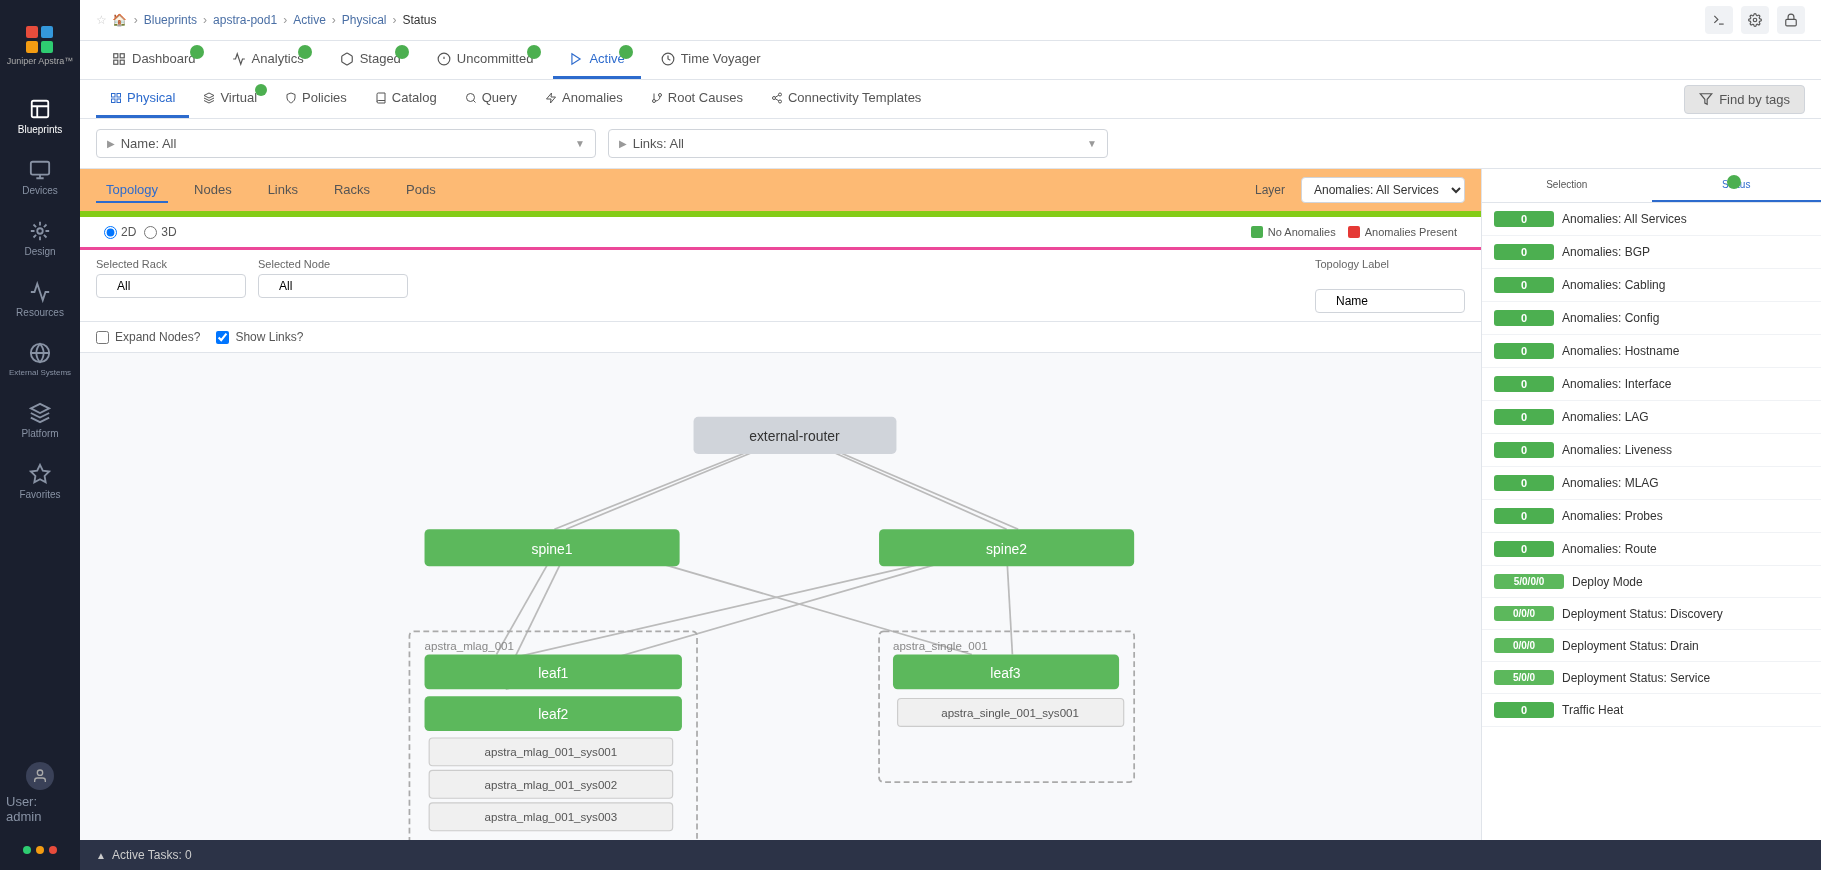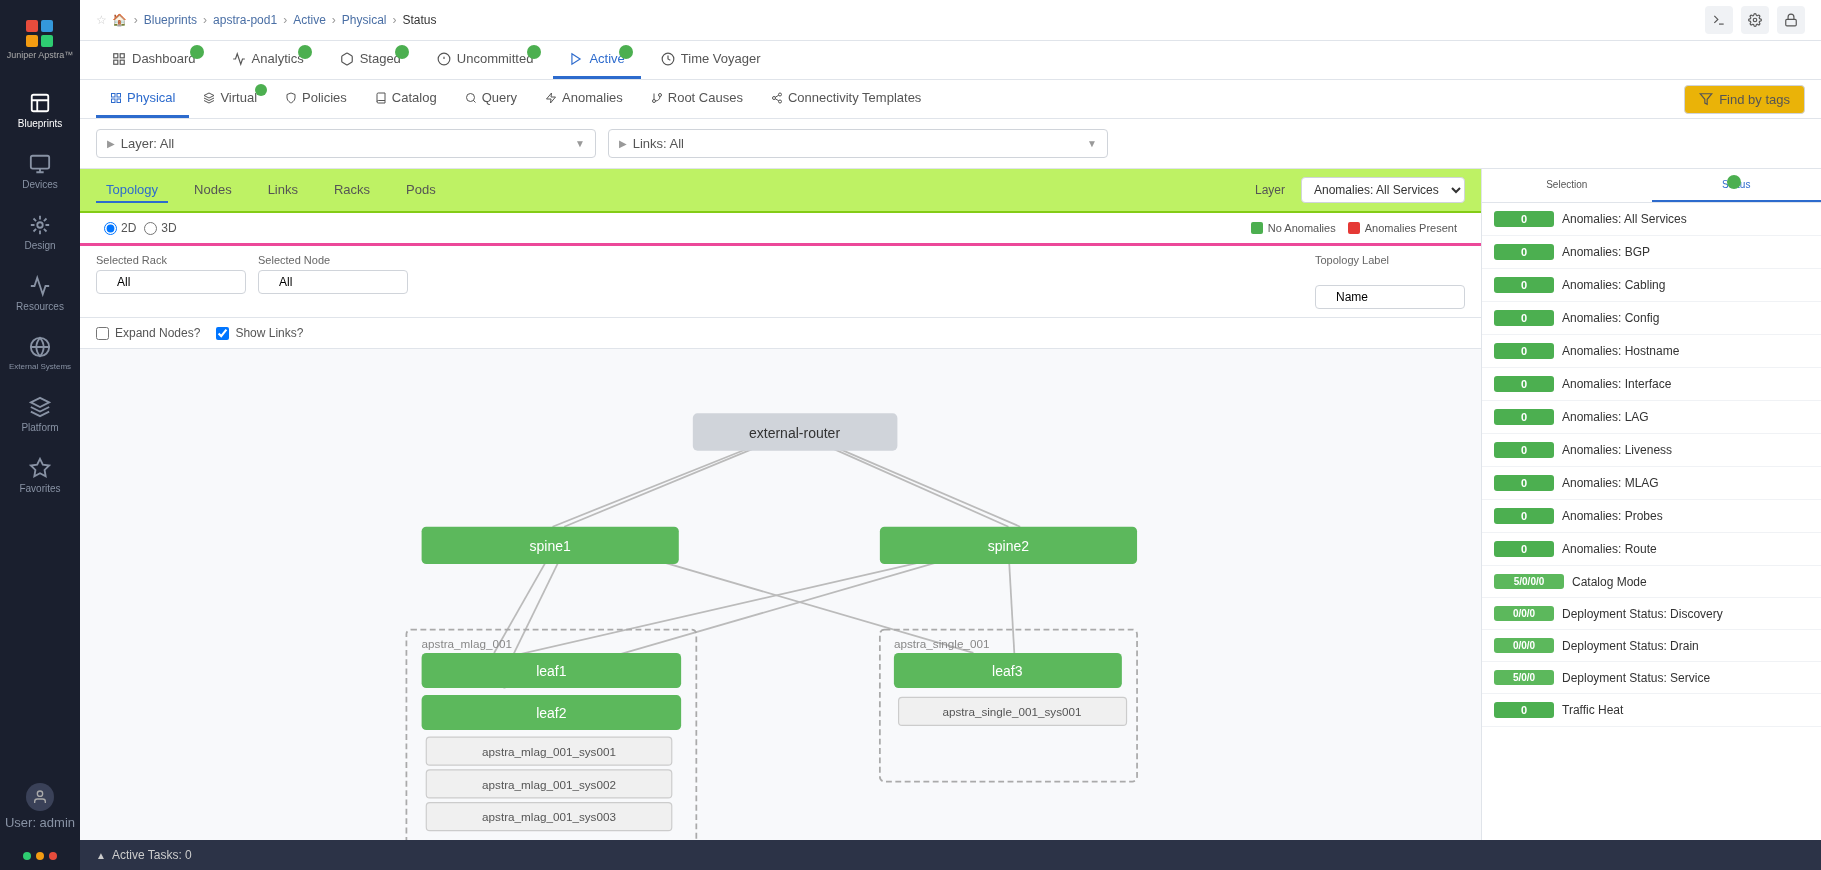--- a/index.html
+++ b/index.html
@@ -1,19 +1,19 @@
 <!DOCTYPE html>
 <html><head>
   <meta charset="utf-8">
   <style>
     * { box-sizing: border-box; margin: 0; padding: 0; }
     body { font-family: -apple-system, BlinkMacSystemFont, 'Segoe UI', sans-serif; font-size: 13px; background: #f0f2f5; color: #333; display: flex; height: 870px; overflow: hidden; }
 
     
-    .sidebar { width: 80px; background: #1a1f2e; display: flex; flex-direction: column; align-items: center; padding: 0; flex-shrink: 0; }
+    .sidebar { width: 80px; background: #1a1f2e; display: flex; flex-direction: column; align-items: center; padding: 6px; flex-shrink: 0; }
     .sidebar-logo { width: 100%; padding: 10px 0; display: flex; align-items: center; justify-content: center; background: #1a1f2e; }
     .logo-grid { display: grid; grid-template-columns: 1fr 1fr; gap: 3px; width: 28px; }
     .logo-cell { width: 12px; height: 12px; border-radius: 2px; }
     .logo-cell.red { background: #e74c3c; }
     .logo-cell.blue { background: #3498db; }
     .logo-cell.yellow { background: #f39c12; }
     .logo-cell.green { background: #2ecc71; }
     .logo-label { color: #aaa; font-size: 9px; margin-top: 3px; text-align: center; }
     .sidebar-item { width: 100%; display: flex; flex-direction: column; align-items: center; padding: 12px 0; cursor: pointer; color: #8892a4; transition: color 0.2s; }
     .sidebar-item:hover, .sidebar-item.active { color: #fff; }
@@ -47,31 +47,31 @@
     .nav-tab .tab-badge { width: 14px; height: 14px; border-radius: 50%; background: #4caf50; position: absolute; top: 4px; right: 8px; display: flex; align-items: center; justify-content: center; font-size: 8px; color: #fff; }
 
     
     .content-area { flex: 1; display: flex; flex-direction: column; overflow: hidden; }
 
     
     .secondary-tabs { background: #fff; padding: 0 16px; display: flex; align-items: center; gap: 0; border-bottom: 1px solid #e0e4ea; }
     .sec-tab { display: flex; align-items: center; gap: 5px; padding: 10px 14px; cursor: pointer; color: #555; border-bottom: 3px solid transparent; font-size: 13px; }
     .sec-tab.active { color: #2d6bcd; border-bottom-color: #2d6bcd; font-weight: 500; }
     .tab-wrapper { position: relative; }
-    .find-tags-btn { margin-left: auto; display: flex; align-items: center; gap: 6px; padding: 6px 14px; background: #eab308; border: 1px solid #d0d4da; border-radius: 4px; cursor: pointer; color: #555; font-size: 13px; }
+    .find-tags-btn { margin-left: auto; display: flex; align-items: center; gap: 6px; padding: 6px 14px; background: #e5e5e5; border: 1px solid #d0d4da; border-radius: 4px; cursor: pointer; color: #555; font-size: 13px; }
 
     
     .filter-row { background: #fff; padding: 10px 16px; display: flex; gap: 12px; border-bottom: 1px solid #e0e4ea; }
     .filter-box { flex: 1; display: flex; align-items: center; gap: 6px; border: 1px solid #d0d4da; border-radius: 4px; padding: 6px 10px; background: #fff; cursor: pointer; color: #555; }
     .filter-box .chevron { margin-left: auto; font-size: 10px; color: #999; }
 
     
     .topology-container { flex: 1; display: flex; overflow: hidden; }
     .topology-main { flex: 1; display: flex; flex-direction: column; overflow: hidden; background: #f8f9fb; }
-    .topology-toolbar { background: #bef264; padding: 8px 16px; display: flex; align-items: center; gap: 16px; border-bottom: 2px solid #84cc16; }
+    .topology-toolbar { background: #fdba74; padding: 8px 16px; display: flex; align-items: center; gap: 16px; border-bottom: 6px solid #84cc16; }
     .topo-tab { padding: 4px 10px; cursor: pointer; color: #555; font-size: 13px; border-bottom: 2px solid transparent; }
     .topo-tab.active { color: #2d6bcd; border-bottom-color: #2d6bcd; font-weight: 500; }
     .layer-label { margin-left: auto; color: #555; font-size: 12px; }
     .layer-select { border: 1px solid #d0d4da; border-radius: 4px; padding: 4px 8px; font-size: 12px; background: #fff; color: #333; }
     .view-options { padding: 8px 24px; display: flex; align-items: center; gap: 12px; background: #fff; border-bottom: 3px solid #ec4899; font-size: 12px; color: #555; }
     .radio-group { display: flex; align-items: center; gap: 8px; }
     .radio-opt { display: flex; align-items: center; gap: 4px; cursor: pointer; }
     .view-options-right { margin-left: auto; display: flex; align-items: center; gap: 12px; }
     .legend-item { display: flex; align-items: center; gap: 5px; font-size: 11px; }
     .legend-dot { width: 12px; height: 12px; border-radius: 2px; }
@@ -346,21 +346,21 @@
         <svg width="14" height="14" viewBox="0 0 24 24" fill="none" stroke="currentColor" stroke-width="2">
             <polygon points="22 3 2 3 10 12.46 10 19 14 21 14 12.46 22 3"></polygon>
           </svg>
         <span>Find by tags</span>
       </div>
     </div>
 
     <div class="filter-row">
       <div class="filter-box" style="max-width:500px;">
         <span style="font-size:10px;color:#999;">▶</span>
-        <span>Layer: All</span>
+        <span>Name: All</span>
         <span class="chevron">▼</span>
       </div>
       <div class="filter-box" style="max-width:500px;">
         <span style="font-size:10px;color:#999;">▶</span>
         <span>Links: All</span>
         <span class="chevron">▼</span>
       </div>
     </div>
 
     <div class="topology-container">
@@ -554,21 +554,21 @@
           <div class="status-row">
             <span class="status-badge">0</span>
             <span class="status-label">Anomalies: Probes</span>
           </div>
           <div class="status-row">
             <span class="status-badge">0</span>
             <span class="status-label">Anomalies: Route</span>
           </div>
           <div class="status-row">
             <span class="status-badge" style="min-width:70px;background:#5cb85c;font-size:10px;">5/0/0/0</span>
-            <span class="status-label">Catalog Mode</span>
+            <span class="status-label">Deploy Mode</span>
           </div>
           <div class="status-row">
             <span class="status-badge" style="min-width:60px;background:#5cb85c;font-size:10px;">0/0/0</span>
             <span class="status-label">Deployment Status: Discovery</span>
           </div>
           <div class="status-row">
             <span class="status-badge" style="min-width:60px;background:#5cb85c;font-size:10px;">0/0/0</span>
             <span class="status-label">Deployment Status: Drain</span>
           </div>
           <div class="status-row">

